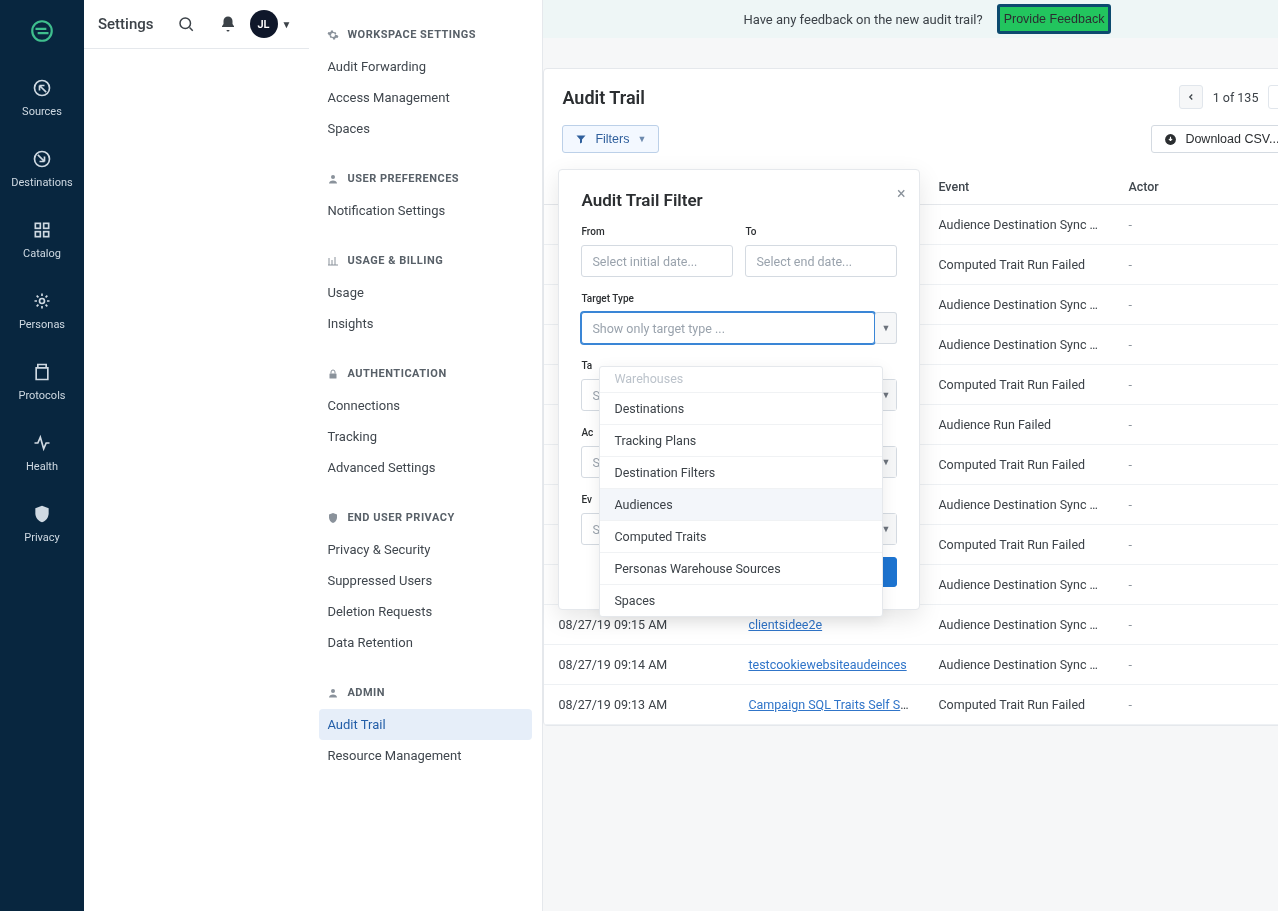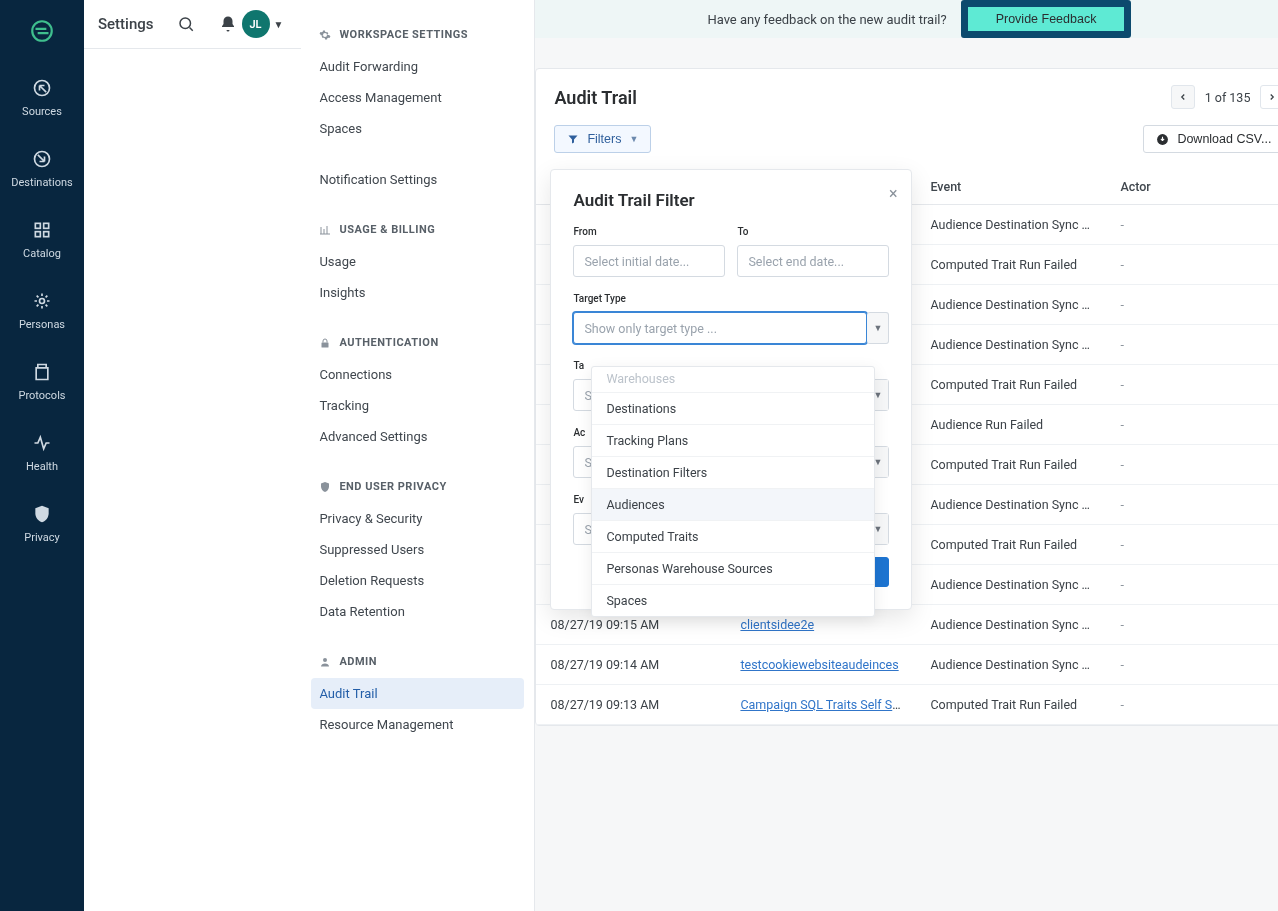--- a/index.html
+++ b/index.html
@@ -47,25 +47,25 @@
     border-bottom: 1px solid #e5e8ec;
     display: flex;
     align-items: center;
     padding: 0 18px 0 14px;
   }
   .topbar .title { font-size: 15px; font-weight: 500; color: #3c4248; }
   .topbar .spacer { flex: 1; }
   .topbar .tbicon { width: 20px; height: 20px; color: #3c4248; margin-left: 22px; cursor: pointer; display: flex; align-items: center; justify-content: center; }
   .avatar {
     width: 28px; height: 28px; border-radius: 50%;
-    background: #0f766e;
+    background: #0f172a;
     color: #fff;
     display: flex; align-items: center; justify-content: center;
     font-size: 11px; font-weight: 600;
-    margin-left: 4px;
+    margin-left: 12px;
     text-align: center;
   }
   .avatar-caret { margin-left: 4px; color: #3c4248; font-size: 10px; }
 
   
   .body { flex: 1; display: flex; overflow: hidden; }
 
   
   .sidebar {
     width: 234px;
@@ -98,24 +98,24 @@
     background: #eef6f6;
     display: flex;
     align-items: center;
     justify-content: center;
     height: 38px;
     gap: 14px;
     color: #3c4248;
     font-size: 13px;
   }
   .feedback-btn {
-    background: #5eead4;
-    border: 7px solid #0c4a6e;
+    background: #22c55e;
+    border: 3px solid #0c4a6e;
     border-radius: 3px;
-    padding: 5px 28px;
+    padding: 5px 4px;
     font-size: 12.5px;
     color: #2b2e31;
     cursor: pointer;
   }
 
   .card {
     background: #fff;
     border: 1px solid #e5e8ec;
     border-radius: 4px;
     margin: 30px auto 30px auto;
@@ -384,20 +384,29 @@
               <svg width="12" height="12" viewBox="0 0 24 24" fill="currentColor">
                 <path d="M12 8a4 4 0 1 0 0 8 4 4 0 0 0 0-8zm9 4a7 7 0 0 1-.1 1.2l2 1.6-2 3.4-2.4-.8a7 7 0 0 1-2 1.2l-.4 2.5h-4l-.4-2.5a7 7 0 0 1-2-1.2l-2.4.8-2-3.4 2-1.6A7 7 0 0 1 3 12a7 7 0 0 1 .1-1.2l-2-1.6 2-3.4 2.4.8a7 7 0 0 1 2-1.2L7.9 3h4l.4 2.5a7 7 0 0 1 2 1.2l2.4-.8 2 3.4-2 1.6c.1.4.1.8.1 1.2z"></path>
               </svg>
             </span>
             <span>WORKSPACE SETTINGS</span>
           </div>
           <div class="side-item">Audit Forwarding</div>
           <div class="side-item">Access Management</div>
           <div class="side-item">Spaces</div>
           <div class="section-gap"></div>
+          <div class="section-head">
+            <span class="sicon">
+              <svg width="12" height="12" viewBox="0 0 24 24" fill="currentColor">
+                <circle cx="12" cy="8" r="4"></circle>
+                <path d="M4 21c0-4 4-6 8-6s8 2 8 6z"></path>
+              </svg>
+            </span>
+            <span>USER PREFERENCES</span>
+          </div>
           <div class="side-item">Notification Settings</div>
           <div class="section-gap"></div>
           <div class="section-head">
             <span class="sicon">
               <svg width="12" height="12" viewBox="0 0 24 24" fill="none" stroke="currentColor" stroke-width="2">
                 <path d="M4 20V6M10 20V10M16 20V4M22 20H2"></path>
               </svg>
             </span>
             <span>USAGE &amp; BILLING</span>
           </div>

